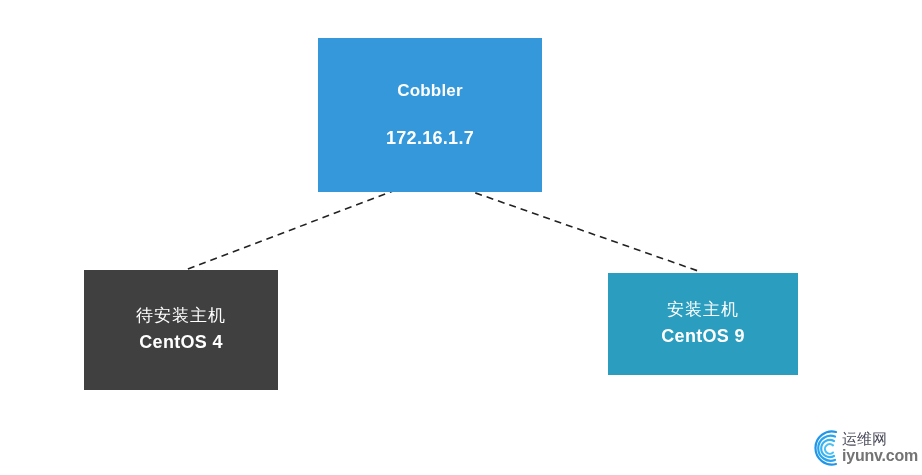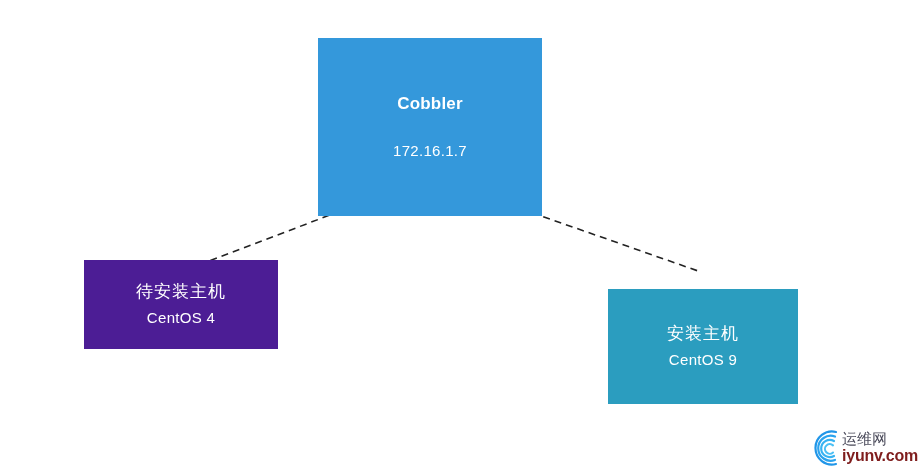--- a/index.html
+++ b/index.html
@@ -33,47 +33,46 @@
     align-items: center;
     justify-content: center;
     text-align: center;
     color: #ffffff;
     box-sizing: border-box;
   }
   .node-server {
     left: 318px;
     top: 38px;
     width: 224px;
-    height: 178px;
+    height: 154px;
     background: #3498db;
   }
   .node-client-left {
     left: 84px;
-    top: 260px;
+    top: 270px;
     width: 194px;
-    height: 89px;
-    background: #4c1d95;
+    height: 120px;
+    background: #404040;
   }
   .node-client-right {
     left: 608px;
     top: 273px;
     width: 190px;
-    height: 115px;
+    height: 102px;
     background: #2b9dbf;
-    margin-top: 16px;
   }
   .node-title {
     font-size: 17px;
     font-weight: bold;
     letter-spacing: 0.2px;
     line-height: 1.2;
   }
   .node-sub {
-    font-size: 15px;
-    font-weight: normal;
+    font-size: 18px;
+    font-weight: bold;
     letter-spacing: 0.3px;
     line-height: 1.2;
   }
   .node-server .node-title { margin-bottom: 27px; }
   .node-client-left .node-title,
   .node-client-right .node-title {
     font-weight: normal;
     font-size: 17px;
     margin-bottom: 6px;
     letter-spacing: 1px;
@@ -103,21 +102,21 @@
   .wm-cn {
     font-size: 15px;
     color: #4a4a5a;
     letter-spacing: 0px;
     font-family: "DejaVu Sans", sans-serif;
     margin-bottom: 1px;
   }
   .wm-en {
     font-size: 16px;
     font-weight: bold;
-    color: #7f1d1d;
+    color: #737373;
     letter-spacing: -0.2px;
   }
 </style>
 </head>
 <body>
 
 <div id="canvas">
 
   <svg id="connectors" viewBox="0 0 922 475" xmlns="http://www.w3.org/2000/svg">
     <line x1="430" y1="177" x2="180" y2="272" stroke="#222222" stroke-width="1.6" stroke-dasharray="7 5" stroke-linecap="butt"></line>

